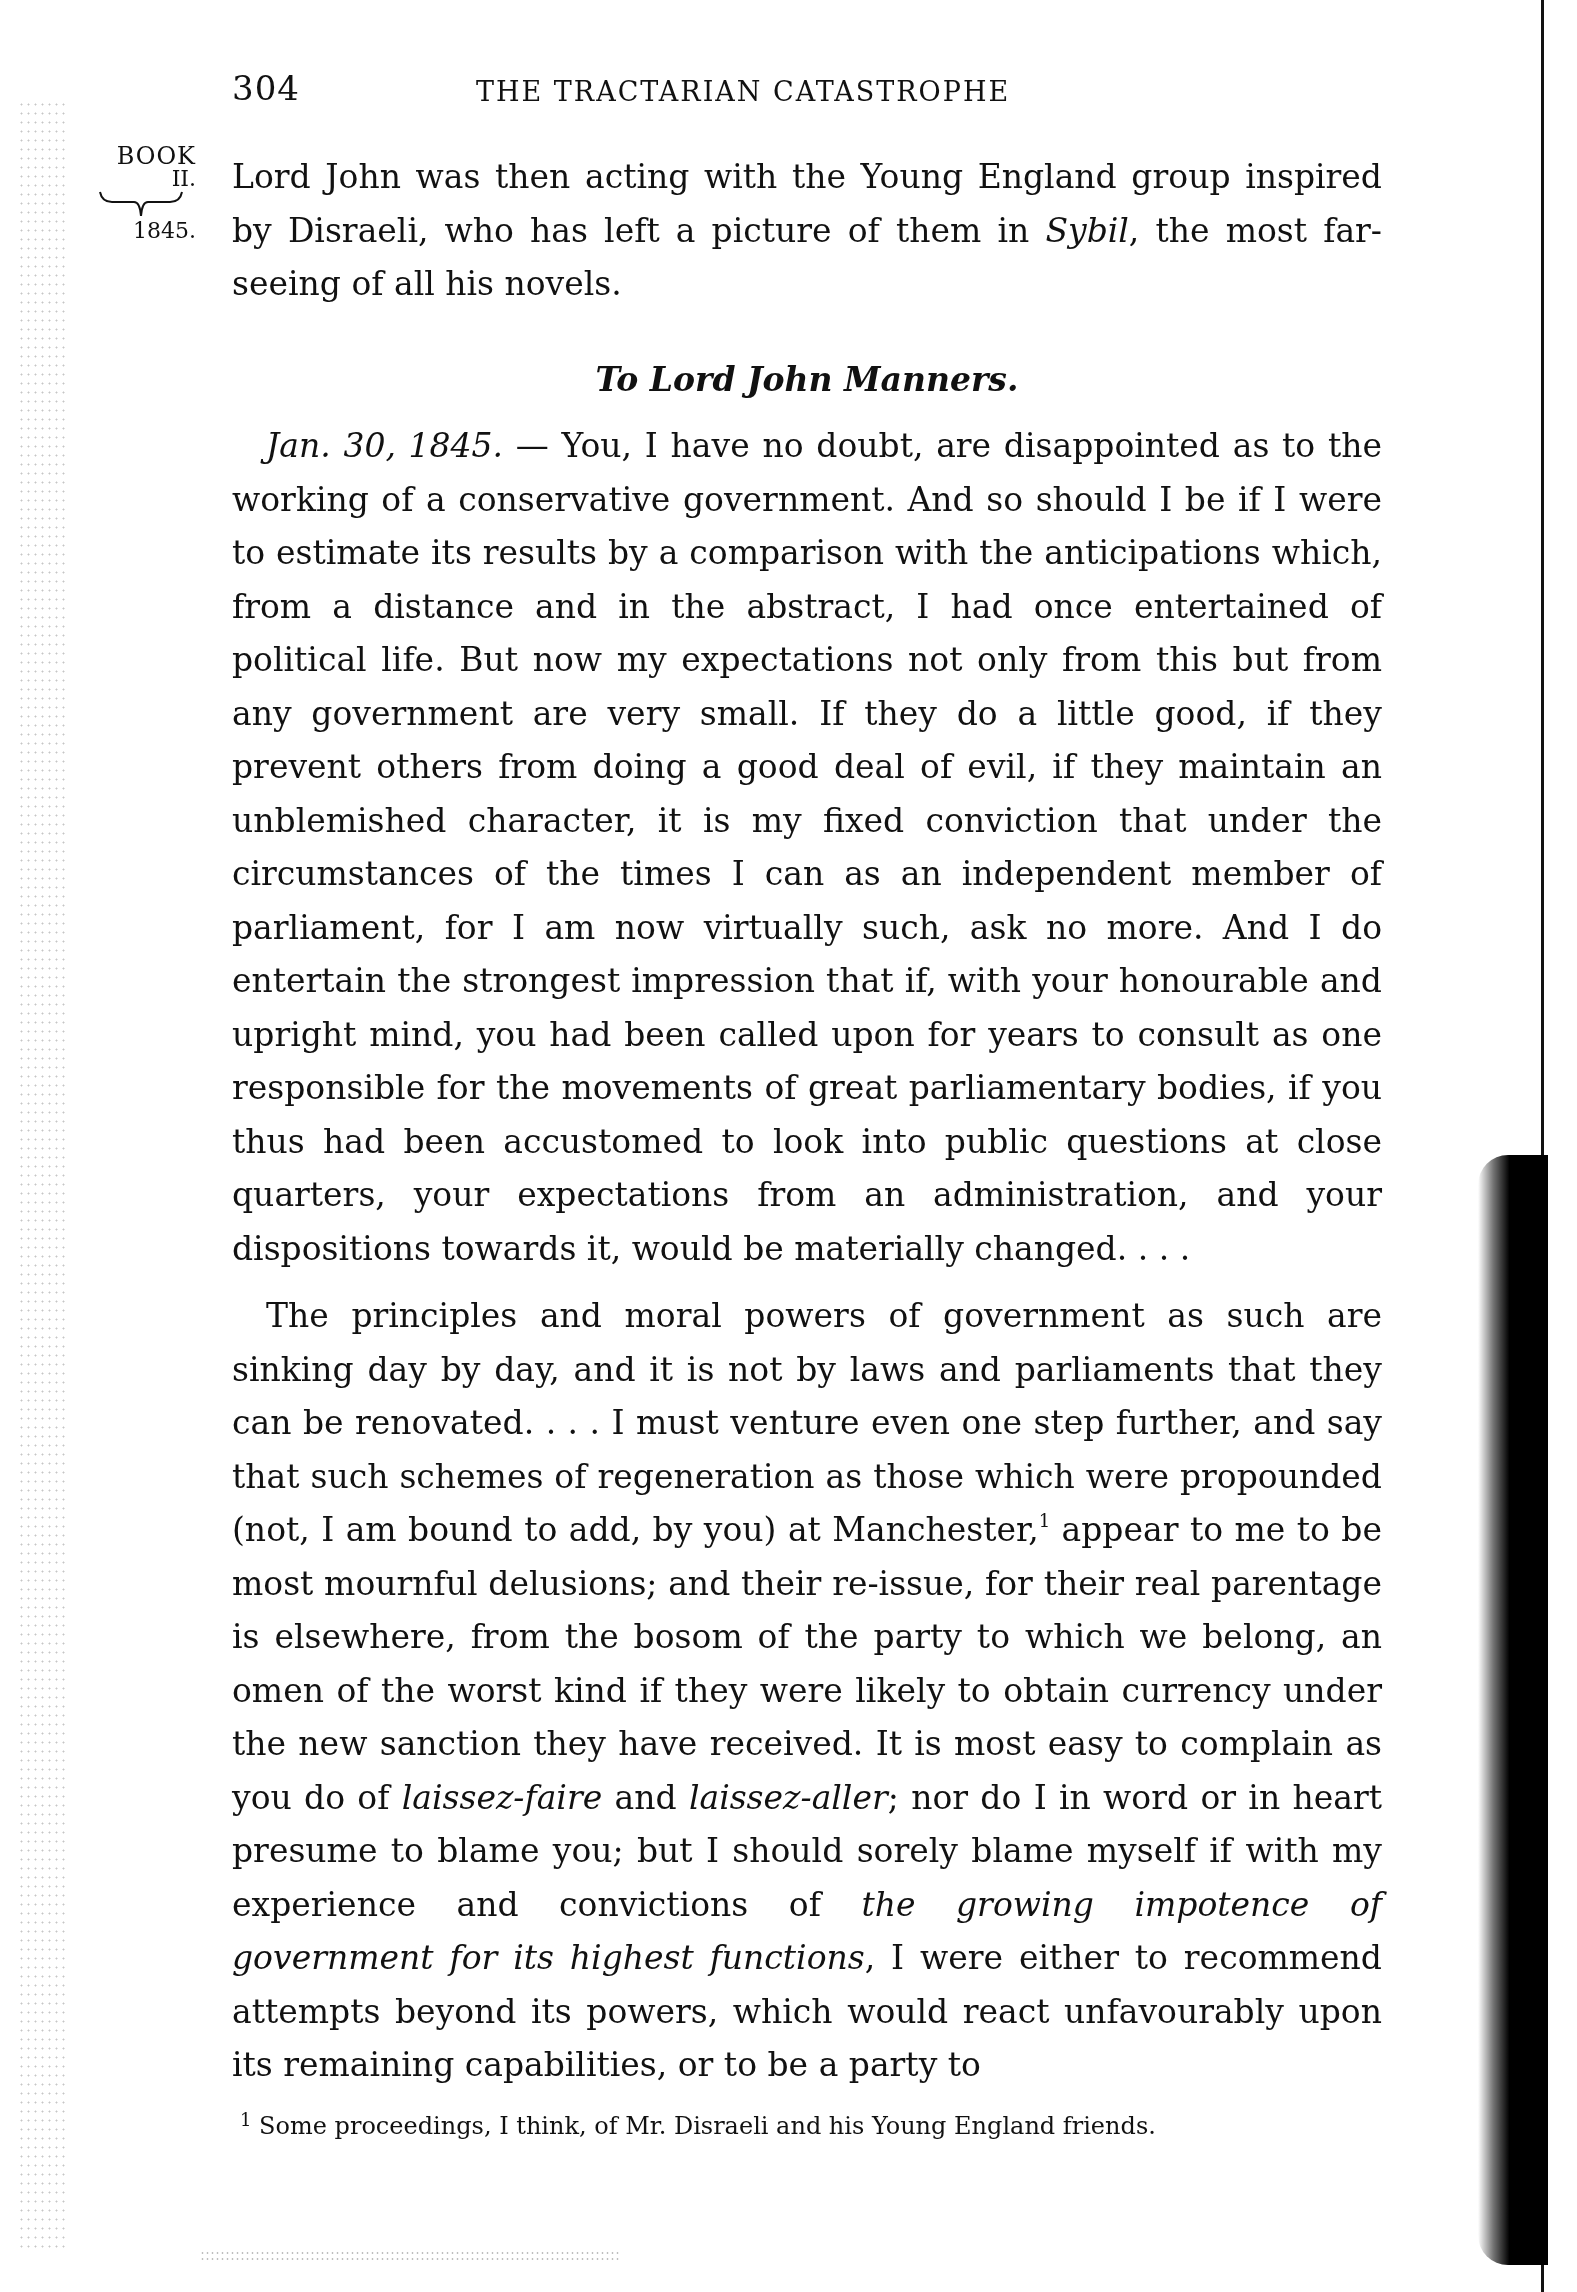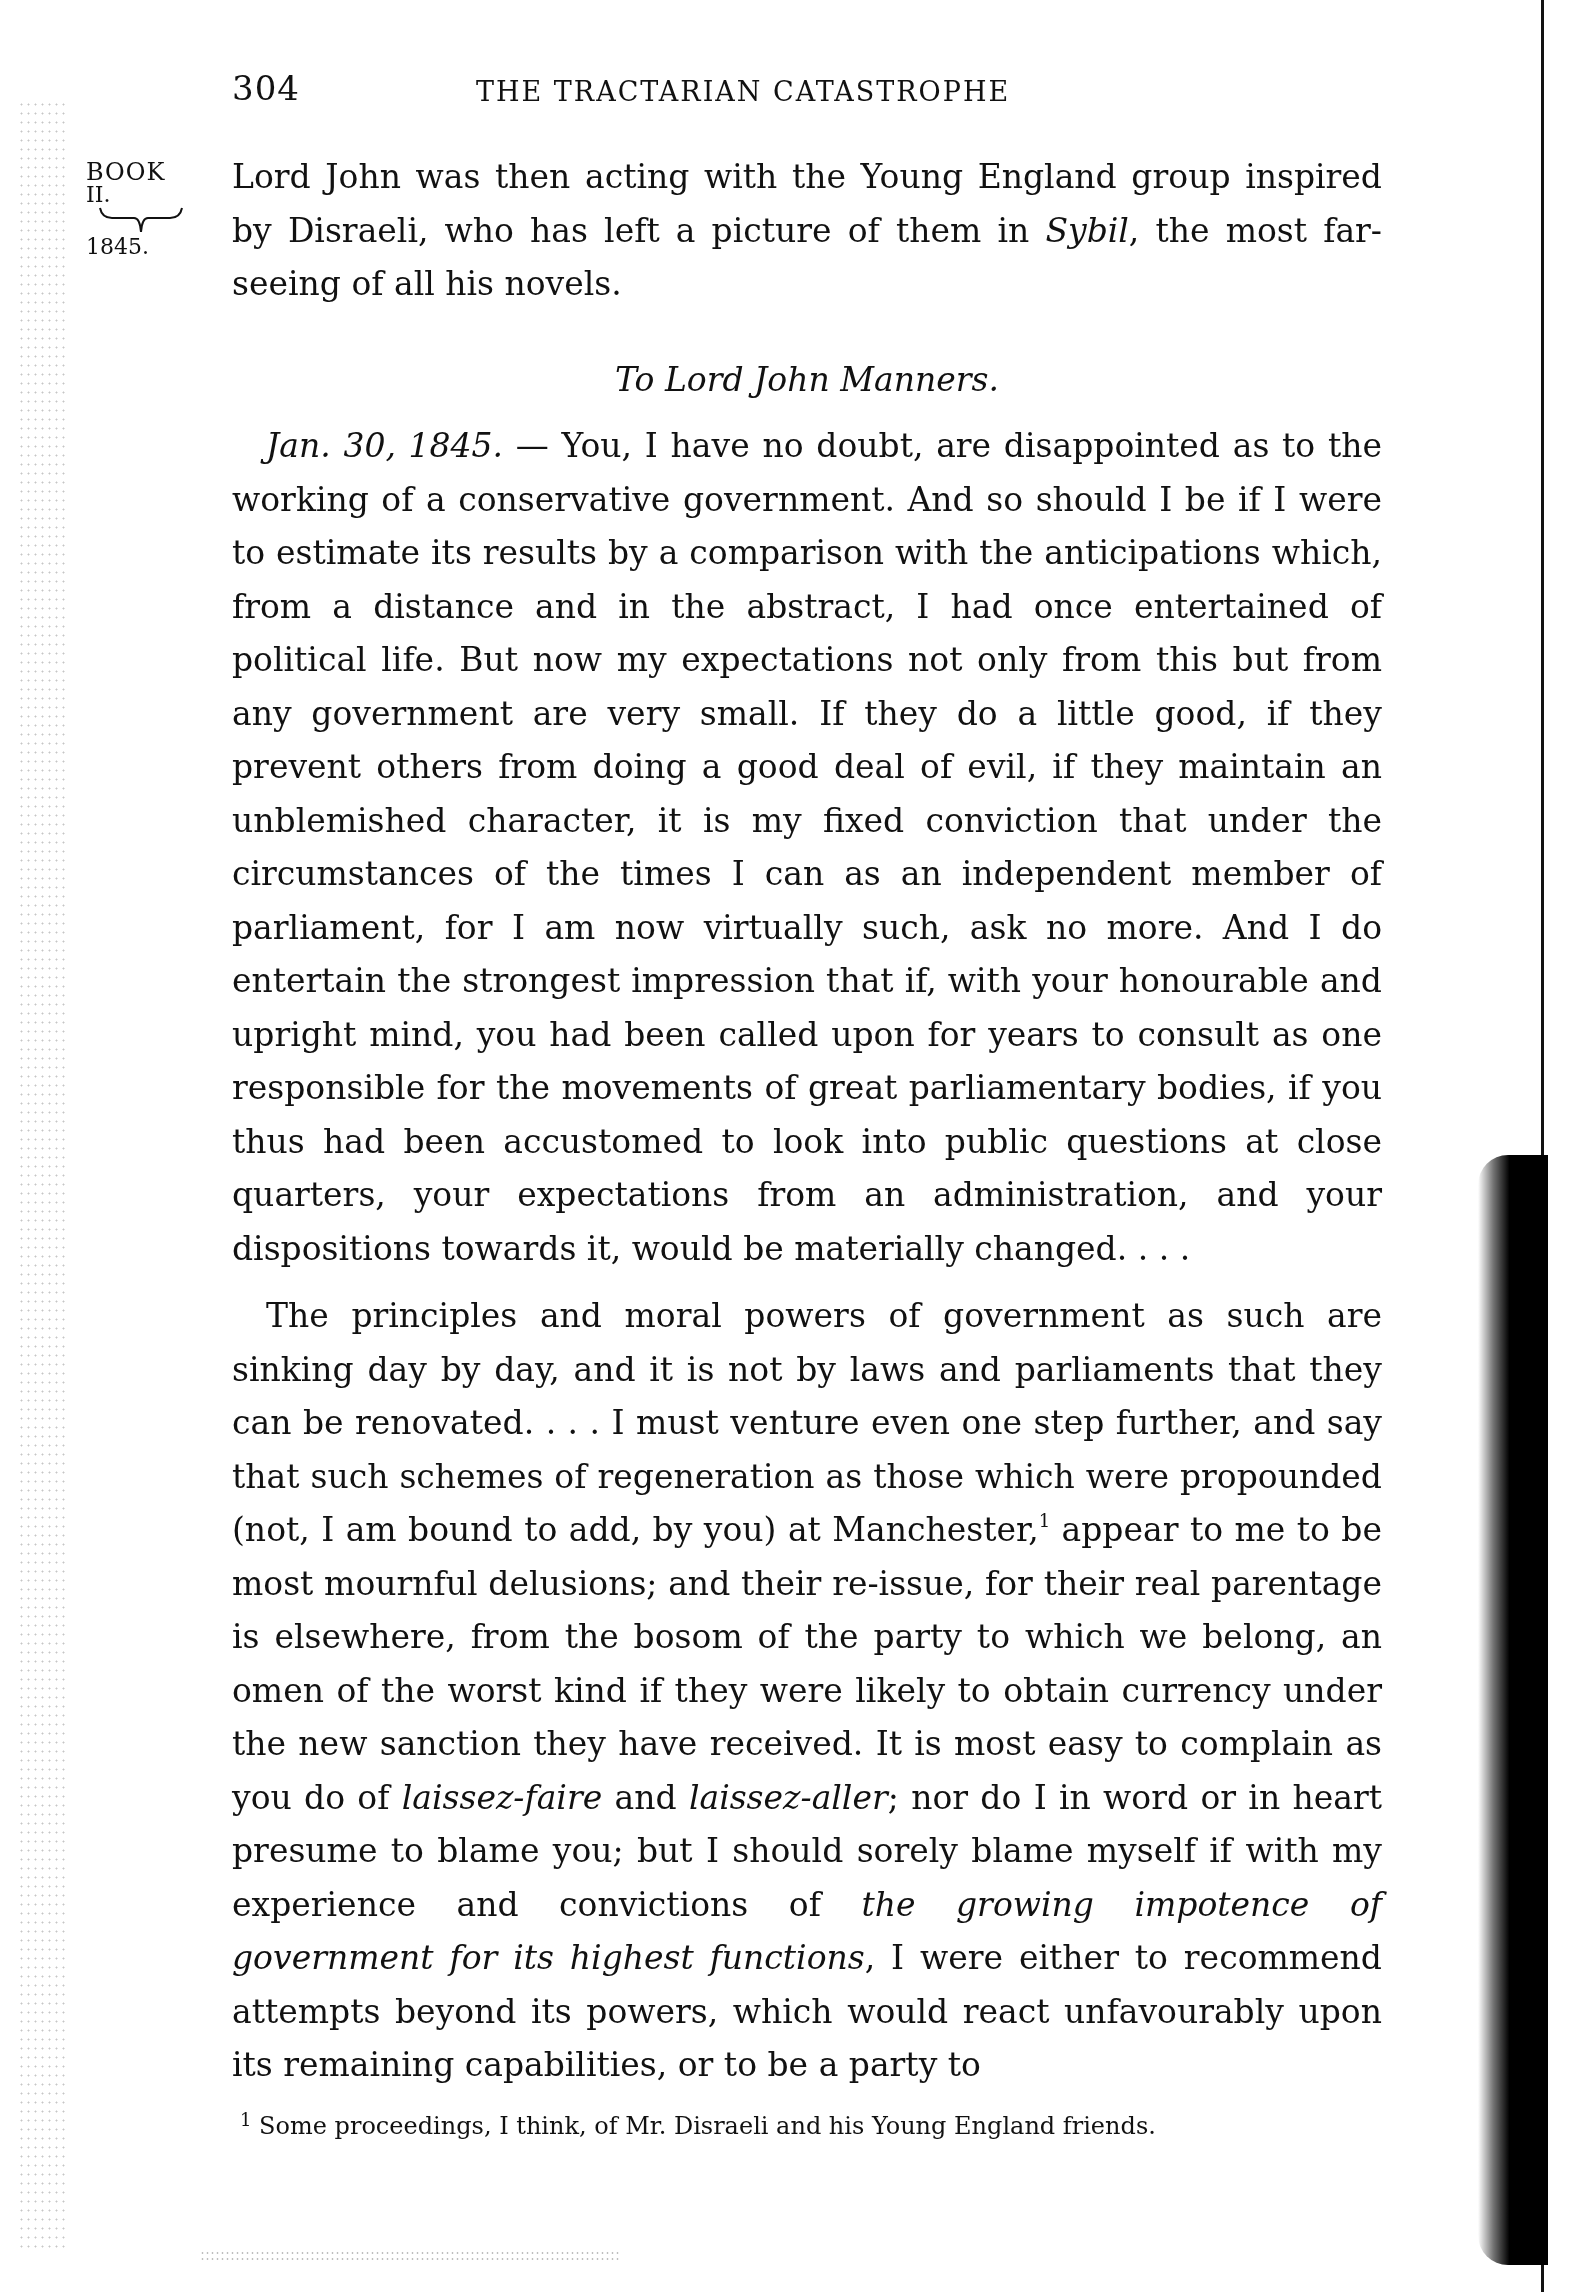--- a/index.html
+++ b/index.html
@@ -12,35 +12,35 @@
   .running-head {
     position: absolute; top: 68px; left: 232px; width: 1150px; height: 50px;
   }
   .page-number {
     position: absolute; left: 0; top: 0; font-size: 34px; letter-spacing: 1px;
   }
   .running-title {
     position: absolute; left: 244px; top: 8px; font-size: 27px; letter-spacing: 2px;
   }
   .margin-note {
-    position: absolute; left: 86px; top: 160px; width: 110px; text-align: left;
+    position: absolute; left: 86px; top: 144px; width: 110px; text-align: right;
     font-size: 24px; line-height: 1;
   }
   .margin-note .book { display: block; letter-spacing: 1px; }
   .margin-note .vol { display: block; font-size: 22px; }
   .margin-note .brace { display: block; margin: 0 auto; width: 86px; height: 30px; }
   .margin-note .year { display: block; font-size: 22px; }
   .text-block {
     position: absolute; left: 232px; width: 1150px;
     font-size: 33px; line-height: 53.5px; text-align: justify;
   }
   .intro { top: 150px; }
   .letter-heading {
     position: absolute; top: 360px; left: 232px; width: 1150px;
-    text-align: center; font-style: italic; font-size: 33px;
+    text-align: center; font-style: italic; font-size: 33px; font-weight: bold;
   }
   .letter { top: 419px; }
   .letter p { margin: 0; text-indent: 34px; }
   .letter p + p { margin-top: 14px; }
   .it { font-style: italic; }
   sup { font-size: 18px; vertical-align: 14px; line-height: 0; }
   .footnote {
     position: absolute; left: 232px; top: 2105px; width: 1150px;
     font-size: 24px; line-height: 30px; text-align: justify;
   }

